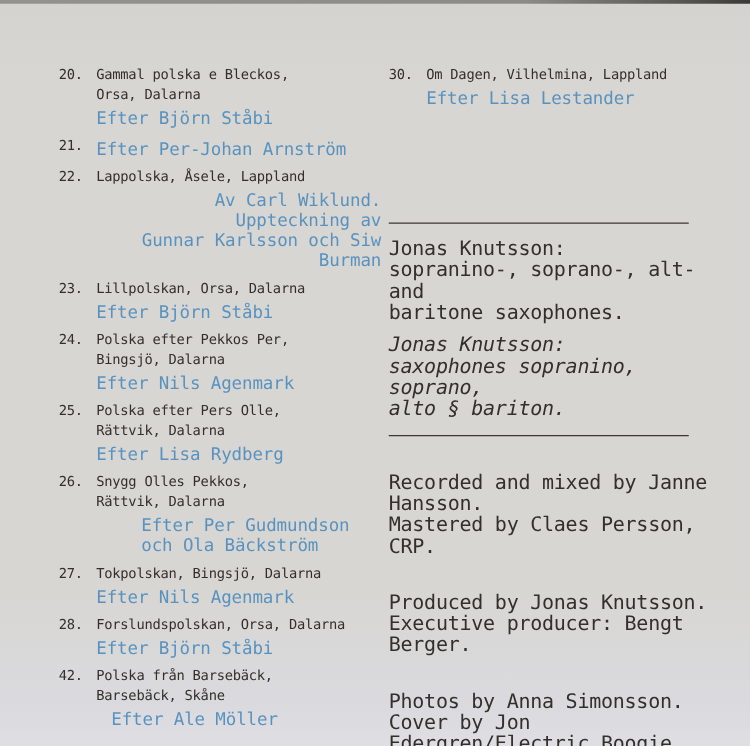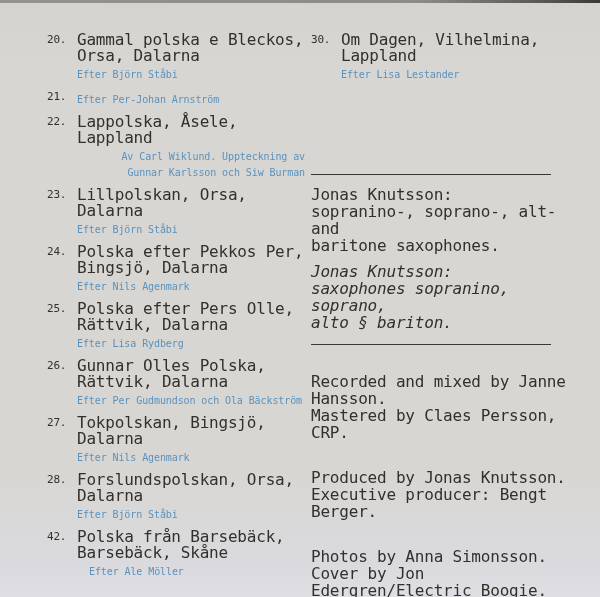--- a/index.html
+++ b/index.html
@@ -9,28 +9,28 @@
     background:#d8d6d2;
   }
   .page{
     position:relative;width:600px;height:597px;
     background:linear-gradient(180deg,#d5d3cf 0%,#d8d6d2 12%,#d8d6d2 78%,#dadade 94%,#dfdfe3 100%);
   }
   .edge-top{
     position:absolute;top:0;left:0;width:600px;height:3px;
     background:linear-gradient(90deg,#94928e 0%,#8d8b87 70%,#55534f 92%,#3a3936 100%);
   }
-  .col{position:absolute;top:32px;}
+  .col{position:absolute;top:52px;}
   .col-left{left:47px;width:258px;}
   .col-right{left:311px;width:268px;}
   .track{display:flex;margin-bottom:6px;color:#33302c;}
   .track .num{width:30px;flex:none;font-size:11px;line-height:16px;letter-spacing:-0.2px;}
   .track .body{flex:1;}
-  .title{font-size:16px;line-height:16px;letter-spacing:-0.2px;white-space:pre-line;}
-  .credit{font-size:10px;line-height:16px;letter-spacing:-0.1px;margin-top:3px;white-space:pre-line;}
+  .title{font-size:11px;line-height:16px;letter-spacing:-0.2px;white-space:pre-line;}
+  .credit{font-size:14px;line-height:16px;letter-spacing:-0.1px;margin-top:3px;white-space:pre-line;}
   .spacer{height:85px;}
   .divider{border:0;border-top:1px solid #3b3834;margin:0;width:240px;}
   .block{color:#33302c;font-size:16px;line-height:17px;letter-spacing:-0.2px;white-space:pre-line;}
   .musicians-en{margin:11px 0 9px;}
   .musicians-fr{margin:0 0 13px;font-style:italic;}
   .credits p{margin:11px 0 0;}
 </style>
 </head>
 <body>
 
@@ -79,23 +79,23 @@
       <div class="num">25.</div>
       <div class="body">
           <div class="title">Polska efter Pers Olle,
 Rättvik, Dalarna</div>
       <div class="credit" style="color: rgb(89, 146, 191);">Efter Lisa Rydberg</div>
         </div>
     </div>
     <div class="track">
       <div class="num">26.</div>
       <div class="body">
-          <div class="title">Gunnar Olles Polska,
+          <div class="title">Snygg Olles Pekkos,
 Rättvik, Dalarna</div>
-      <div class="credit" style="color: rgb(89, 146, 191);">Efter Per Gudmundson och Ola Bäckström</div>
+      <div class="credit" style="color: rgb(89, 146, 191); margin-left: 36px;">Efter Per Gudmundson och Ola Bäckström</div>
         </div>
     </div>
     <div class="track">
       <div class="num">27.</div>
       <div class="body">
           <div class="title">Tokpolskan, Bingsjö, Dalarna</div>
       <div class="credit" style="color: rgb(89, 146, 191);">Efter Nils Agenmark</div>
         </div>
     </div>
     <div class="track">

